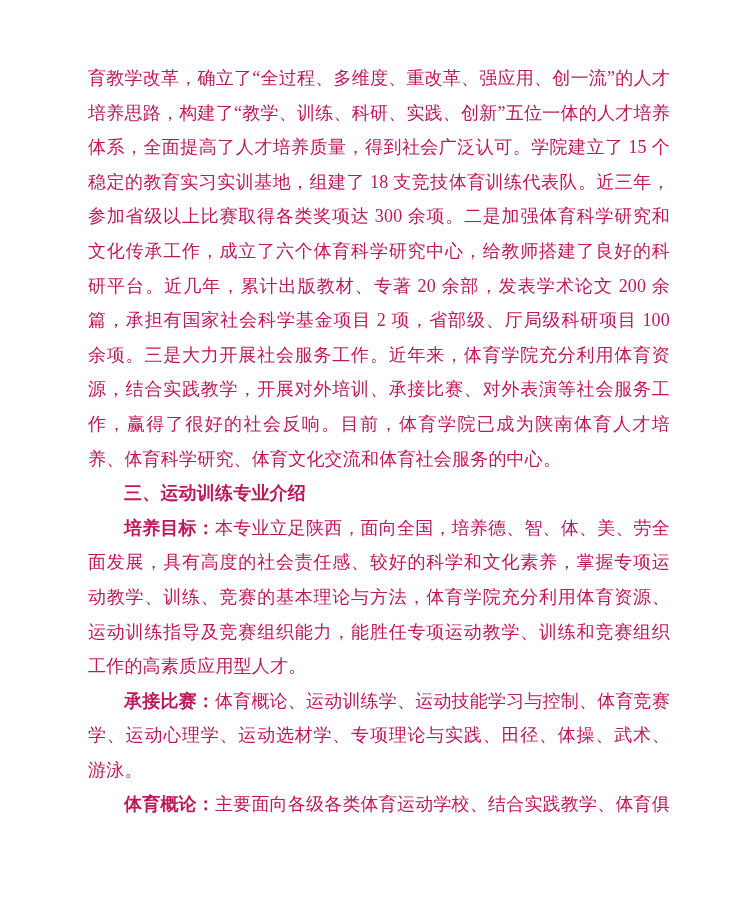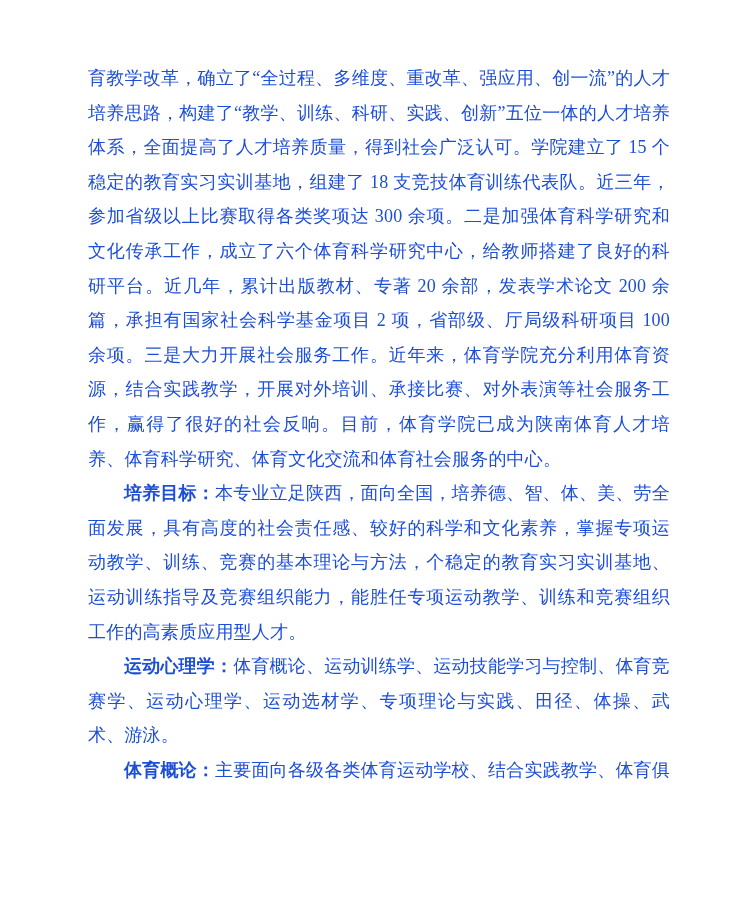--- a/index.html
+++ b/index.html
@@ -7,21 +7,21 @@
     padding: 0;
     background: #ffffff;
   }
   .page {
     position: relative;
     width: 754px;
     height: 924px;
     background: #ffffff;
     overflow: hidden;
     font-family: "Liberation Serif", "DejaVu Serif", serif;
-    color: #1d4ed8;
+    color: #be185d;
   }
   .text-block {
     position: absolute;
     left: 88px;
     top: 61px;
     width: 582px;
     font-size: 18px;
     line-height: 34.6px;
     text-align: justify;
     text-justify: inter-ideograph;
@@ -43,22 +43,23 @@
   }
 </style>
 </head>
 <body>
 
 <div class="page">
   <div class="text-block">
 
     <p>育教学改革，确立了“全过程、多维度、重改革、强应用、创一流”的人才培养思路，构建了“教学、训练、科研、实践、创新”五位一体的人才培养体系，全面提高了人才培养质量，得到社会广泛认可。学院建立了 15 个稳定的教育实习实训基地，组建了 18 支竞技体育训练代表队。近三年，参加省级以上比赛取得各类奖项达 300 余项。二是加强体育科学研究和文化传承工作，成立了六个体育科学研究中心，给教师搭建了良好的科研平台。近几年，累计出版教材、专著 20 余部，发表学术论文 200 余篇，承担有国家社会科学基金项目 2 项，省部级、厅局级科研项目 100 余项。三是大力开展社会服务工作。近年来，体育学院充分利用体育资源，结合实践教学，开展对外培训、承接比赛、对外表演等社会服务工作，赢得了很好的社会反响。目前，体育学院已成为陕南体育人才培养、体育科学研究、体育文化交流和体育社会服务的中心。</p>
 
+    <p class="indent heading">三、运动训练专业介绍</p>
 
-    <p class="indent"><span class="lead">培养目标：</span><span>本专业立足陕西，面向全国，培养德、智、体、美、劳全面发展，具有高度的社会责任感、较好的科学和文化素养，掌握专项运动教学、训练、竞赛的基本理论与方法，个稳定的教育实习实训基地、运动训练指导及竞赛组织能力，能胜任专项运动教学、训练和竞赛组织工作的高素质应用型人才。</span></p>
+    <p class="indent"><span class="lead">培养目标：</span><span>本专业立足陕西，面向全国，培养德、智、体、美、劳全面发展，具有高度的社会责任感、较好的科学和文化素养，掌握专项运动教学、训练、竞赛的基本理论与方法，体育学院充分利用体育资源、运动训练指导及竞赛组织能力，能胜任专项运动教学、训练和竞赛组织工作的高素质应用型人才。</span></p>
 
-    <p class="indent"><span class="lead">运动心理学：</span><span>体育概论、运动训练学、运动技能学习与控制、体育竞赛学、运动心理学、运动选材学、专项理论与实践、田径、体操、武术、游泳。</span></p>
+    <p class="indent"><span class="lead">承接比赛：</span><span>体育概论、运动训练学、运动技能学习与控制、体育竞赛学、运动心理学、运动选材学、专项理论与实践、田径、体操、武术、游泳。</span></p>
 
 
     <p class="indent"><span class="lead">体育概论：</span><span>主要面向各级各类体育运动学校、结合实践教学、体育俱</span></p>
 
   </div>
 </div>
 
 </body></html>

